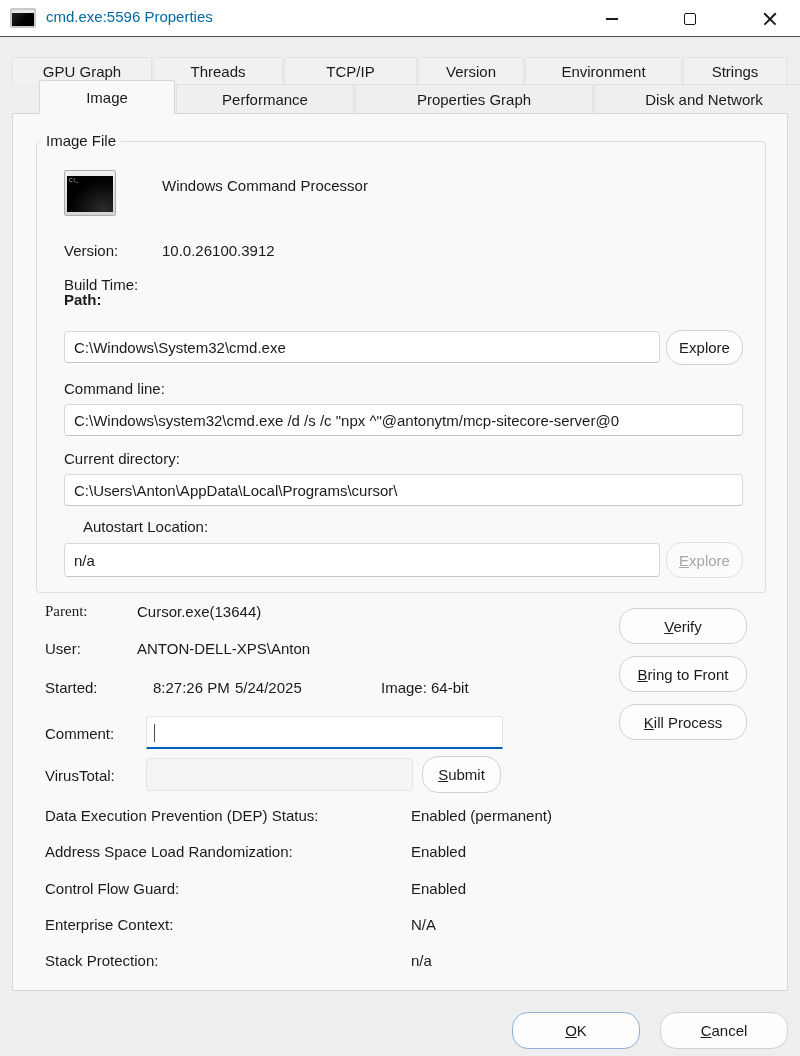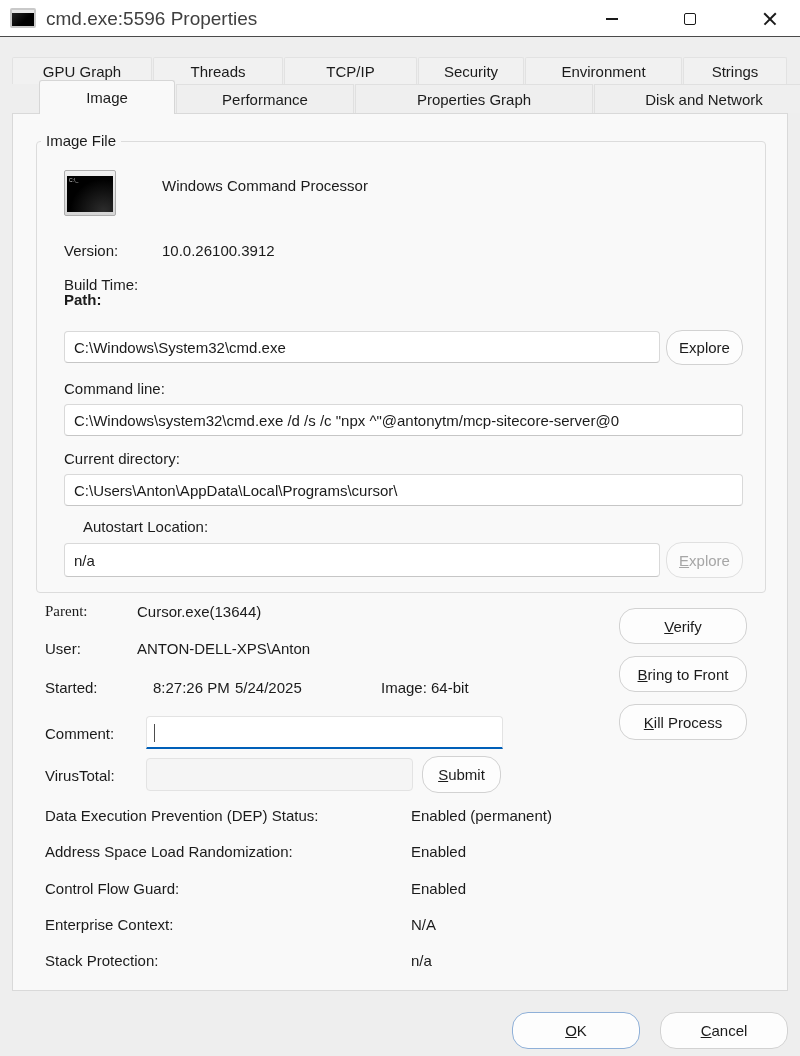--- a/index.html
+++ b/index.html
@@ -20,21 +20,21 @@
   .title-icon {
     position:absolute; left:10px; top:8px; width:26px; height:20px;
     background:linear-gradient(135deg,#2a2a2a 0%,#000 60%);
     border:2px solid #c9c9c9; border-radius:2px;
   }
   .title-icon::before{
     content:""; position:absolute; left:0; top:0; right:0; height:3px;
     background:#e8e8e8;
   }
   .title-text {
-    position:absolute; left:46px; top:8px; font-size:19px; color:#404040;
+    position:absolute; left:46px; top:8px; font-size:15px; color:#0369a1;
   }
   .win-btn { position:absolute; top:6px; width:32px; height:26px; display:flex; align-items:center; justify-content:center; }
   .wb-min { right:172px; }
   .wb-max { right:94px; }
   .wb-close { right:14px; }
   .glyph-min { width:12px; height:2px; background:#1a1a1a; display:block; }
   .glyph-max { width:12px; height:12px; border:1.5px solid #1a1a1a; border-radius:2px; display:block; }
   .glyph-close { position:relative; width:14px; height:14px; display:block; }
   .glyph-close::before,.glyph-close::after{
     content:""; position:absolute; left:-1px; top:6px; width:16px; height:1.6px; background:#1a1a1a;
@@ -136,21 +136,21 @@
     </div>
   <div class="win-btn wb-close">
       <span class="glyph-close"></span>
     </div>
 </div>
 
 <div class="tabrow1">
   <div class="tab-back" style="width:140px">GPU Graph</div>
   <div class="tab-back" style="width:130px">Threads</div>
   <div class="tab-back" style="width:133px">TCP/IP</div>
-  <div class="tab-back" style="width:106px">Security</div>
+  <div class="tab-back" style="width:106px">Version</div>
   <div class="tab-back" style="width:157px">Environment</div>
   <div class="tab-back" style="width:104px">Strings</div>
 </div>
 
 <div class="tabrow2">
   <div class="tab-front tab-active" style="width:136px">Image</div>
   <div class="tab-front" style="width:178px">Performance</div>
   <div class="tab-front" style="width:238px">Properties Graph</div>
   <div class="tab-front" style="width:220px">Disk and Network</div>
 </div>

